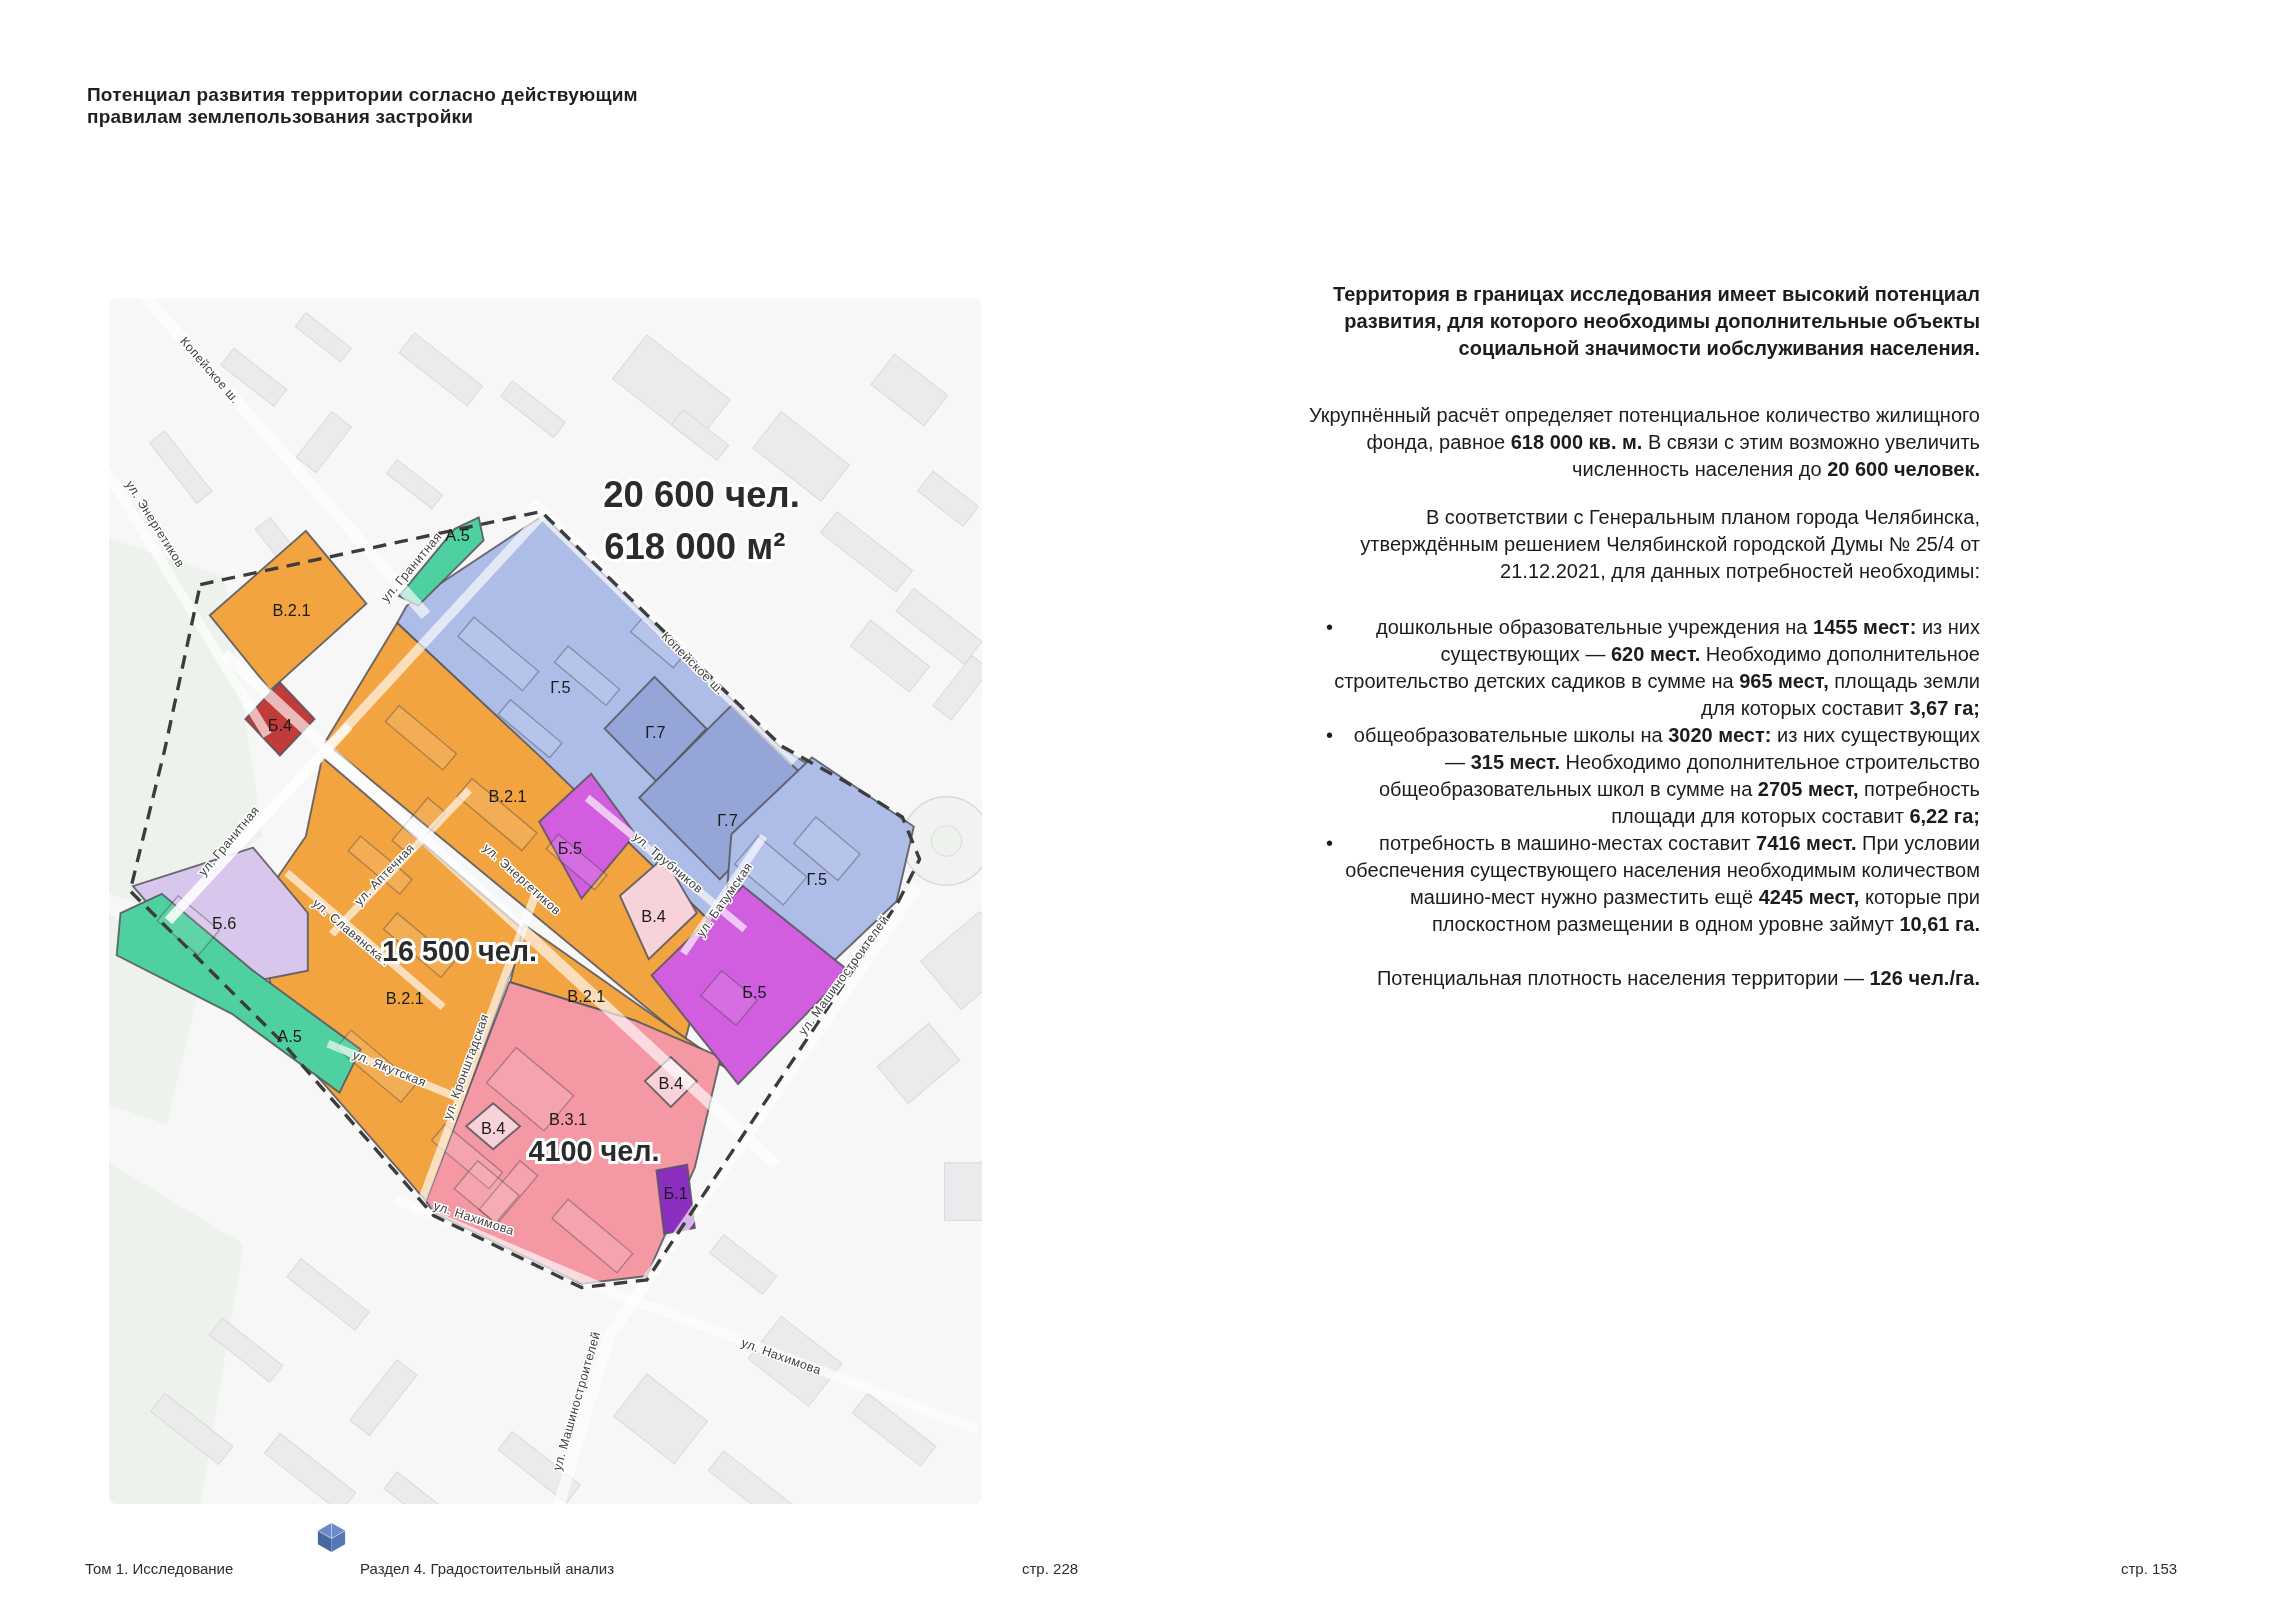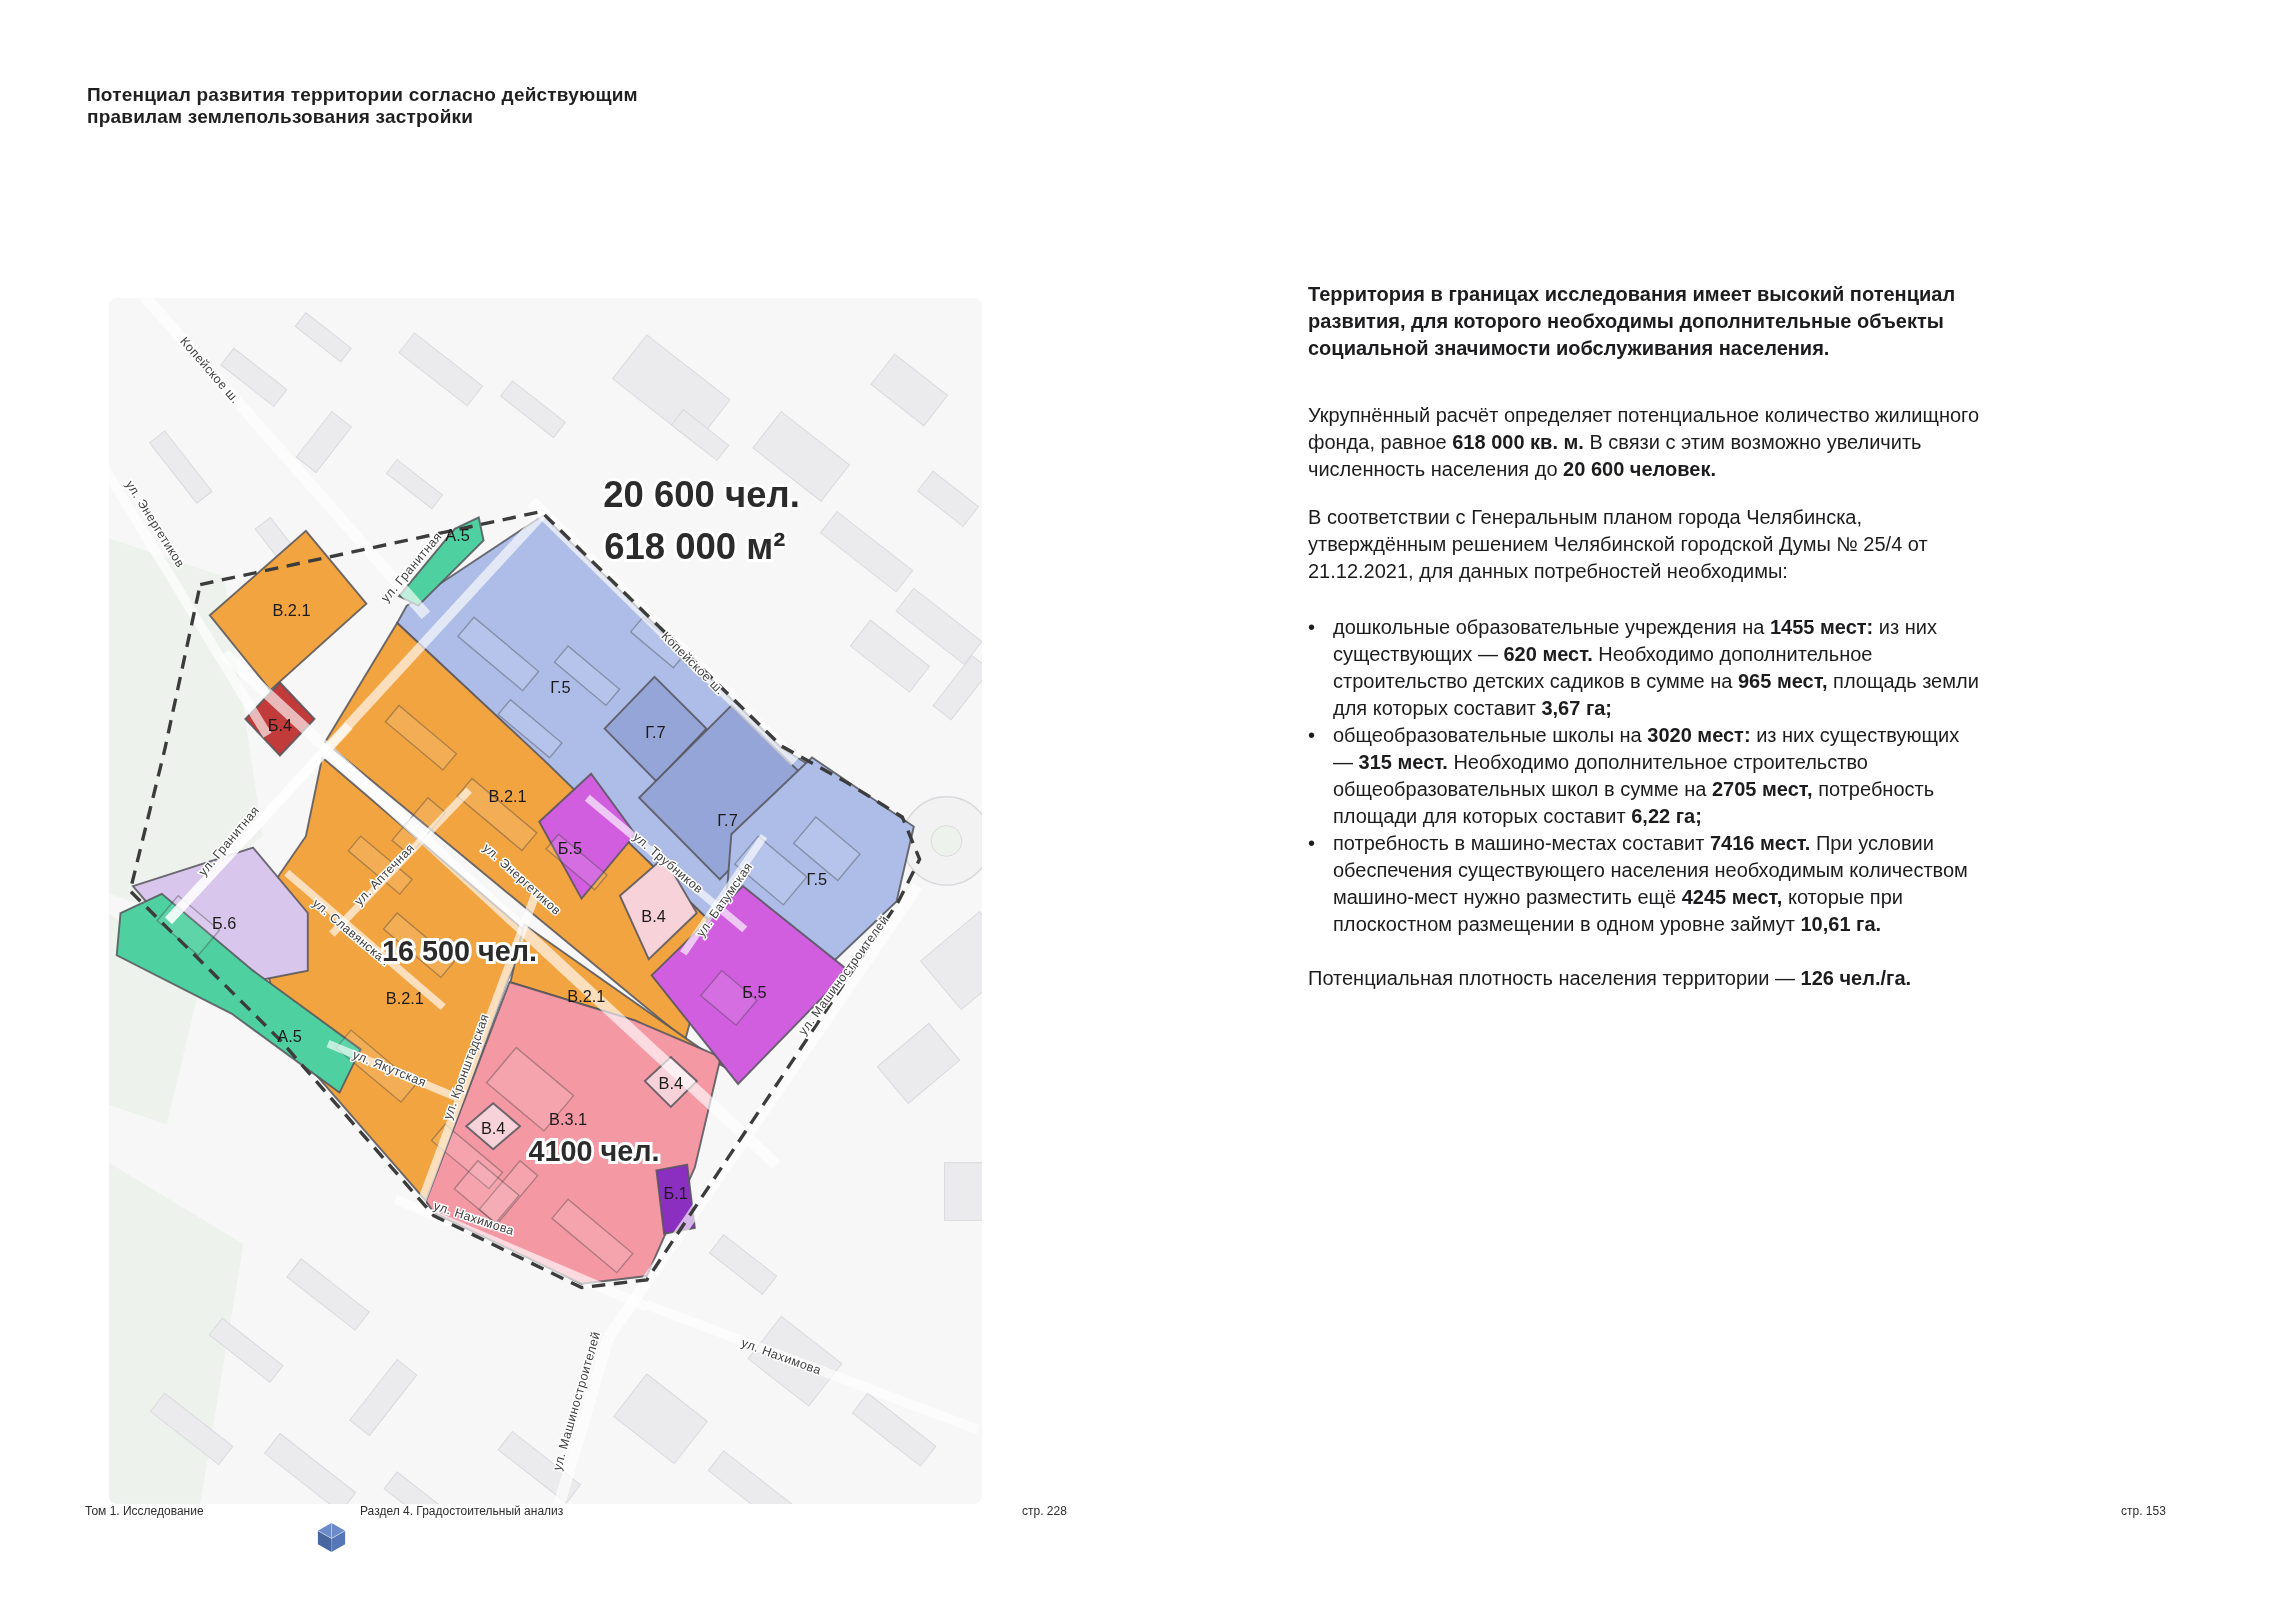--- a/index.html
+++ b/index.html
@@ -12,31 +12,31 @@
     position:absolute;left:72px;top:69px;margin:15px;
     font-size:19px;line-height:22px;font-weight:700;color:#1f1f1f;letter-spacing:0.2px;
   }
   .map-wrap{
     position:absolute;left:109px;top:298px;width:873px;height:1206px;
     background:#f7f7f8;border-radius:7.7px;overflow:hidden;
   }
   .map-wrap svg{display:block;width:873px;height:1206px;}
   .right-col{
     position:absolute;left:1308px;top:281px;width:672px;
-    font-size:20px;line-height:27px;color:#1c1c1e;
+    font-size:20px;line-height:27px;color:#1c1c1e;text-align:right;
   }
   .right-col p{margin:0;}
   .right-col .b{font-weight:700;}
   .p-lead{font-weight:700;margin-bottom:40px !important;}
   .p-housing{margin-bottom:21px !important;}
   .p-genplan{margin-bottom:29px !important;}
   .bullets{margin-bottom:27px;}
   .bullet{display:flex;}
   .bullet .marker{flex:none;width:25px;}
-  .footer-item{position:absolute;top:1504px;font-size:12px;color:#2e2e2e;}
+  .footer-item{position:absolute;top:1560px;font-size:15px;color:#2e2e2e;}
   .f-volume{left:85px;}
   .f-section{left:360px;}
   .f-page-left{left:990px;margin-left:32px;}
   .f-page-right{left:2121px;}
   .f-logo{position:absolute;left:314px;top:1520px;width:35px;height:35px;}
 </style>
 </head>
 <body>
 
 <h1 class="title"><span>Потенциал развития территории согласно действующим</span><br><span>правилам землепользования застройки</span></h1>

